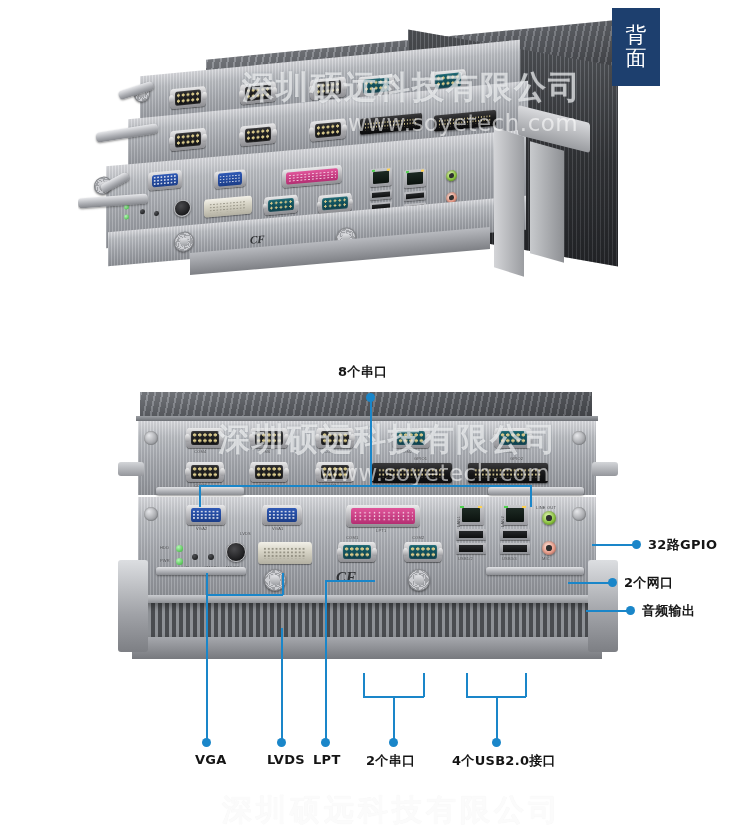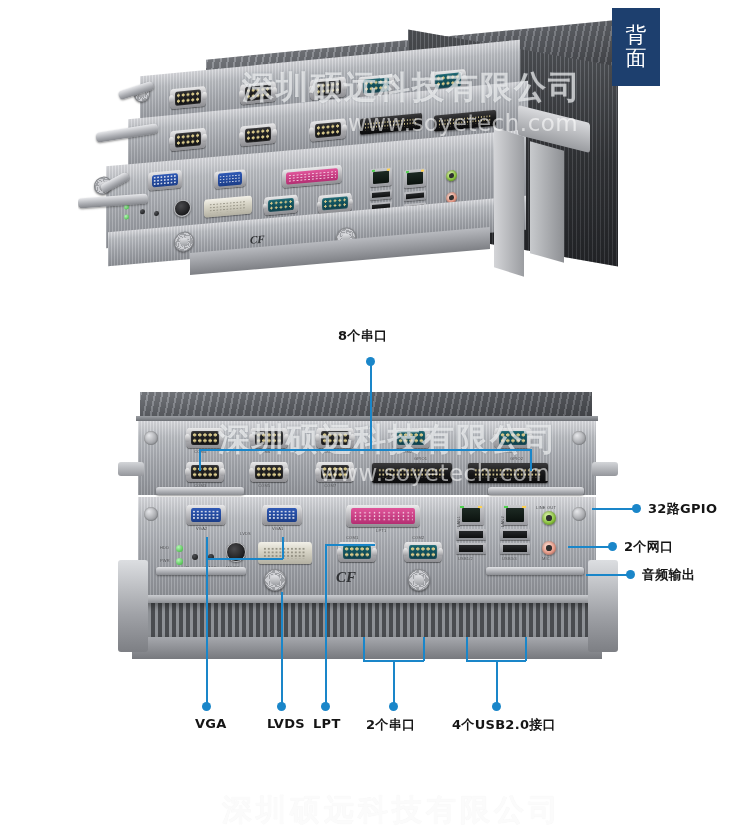--- a/index.html
+++ b/index.html
@@ -225,21 +225,21 @@
     letter-spacing:.2px;
     text-shadow:0 0 1px rgba(255,255,255,.6);
   }
   .plabel.v { transform:rotate(-90deg); transform-origin:left top; }
   .cfmark {
     position:absolute; font-style:italic; font-weight:bold;
     color:#2f3134; font-family:"Liberation Serif", serif;
   }
 
   
-  .anno { position:absolute; inset:0; pointer-events:none; }
+  .anno { position:absolute; inset:0; pointer-events:none;margin-top:36px; }
   .lead  { position:absolute; background:#1a86c9; }
   .lead.h { height:1.6px; }
   .lead.v { width:1.6px; }
   .dot {
     position:absolute; width:9px; height:9px; border-radius:50%;
     background:#1a86c9;
   }
   .alabel {
     position:absolute;
     font-size:13px;

